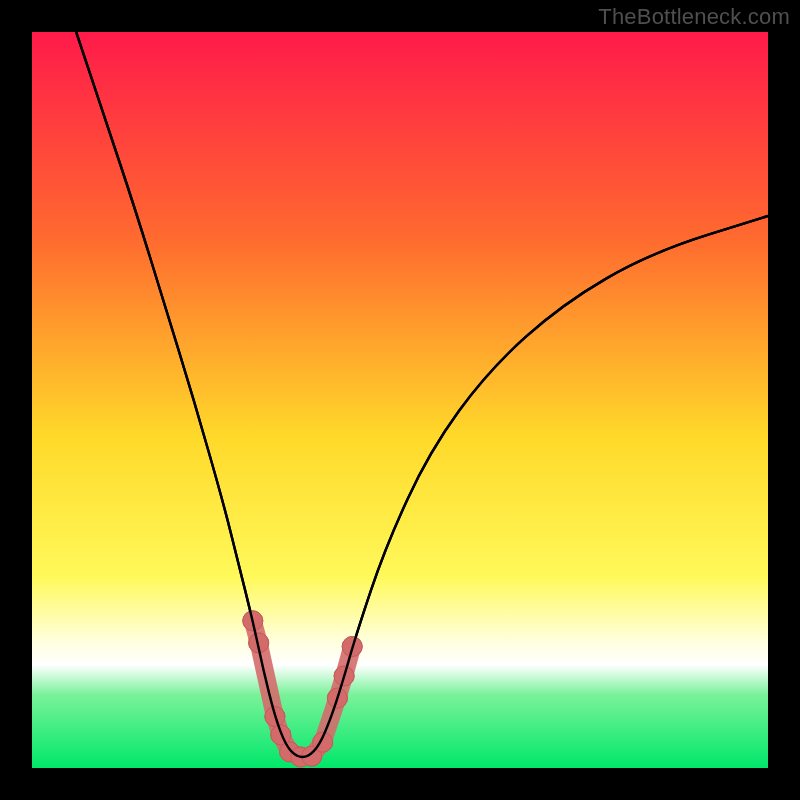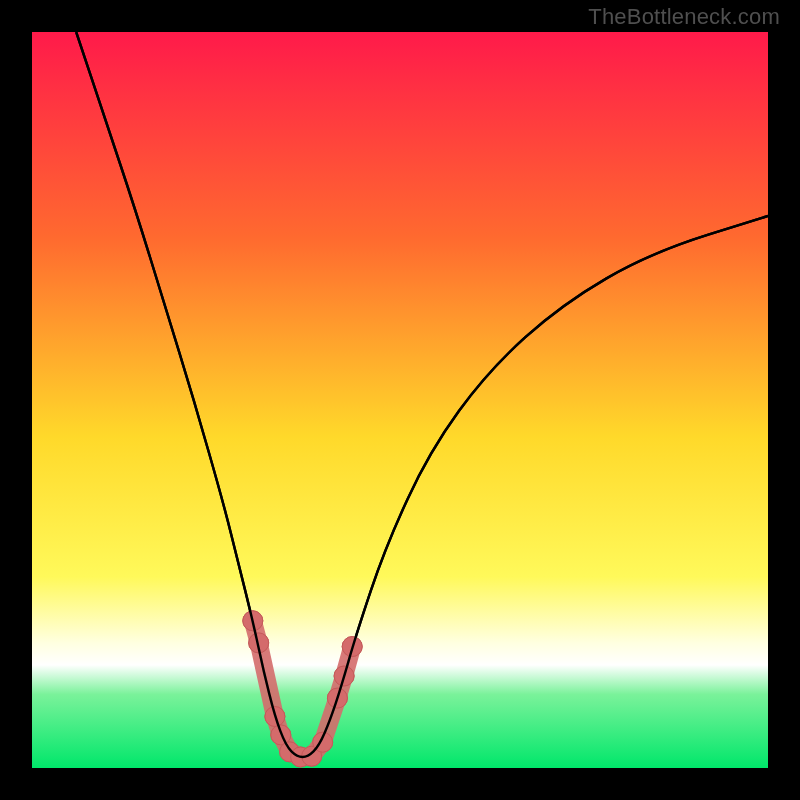--- a/index.html
+++ b/index.html
@@ -13,21 +13,21 @@
   }
   .frame {
     position: relative;
     width: 800px;
     height: 800px;
     background: #000;
   }
   .watermark {
     position: absolute;
     top: 4px;
-    right: 20px;
+    right: 10px;
     color: #4f4f4f;
     font-size: 22px;
     font-weight: 400;
     letter-spacing: 0.2px;
     z-index: 5;
     text-align: right;
   }
   svg {
     position: absolute;
     top: 0;

